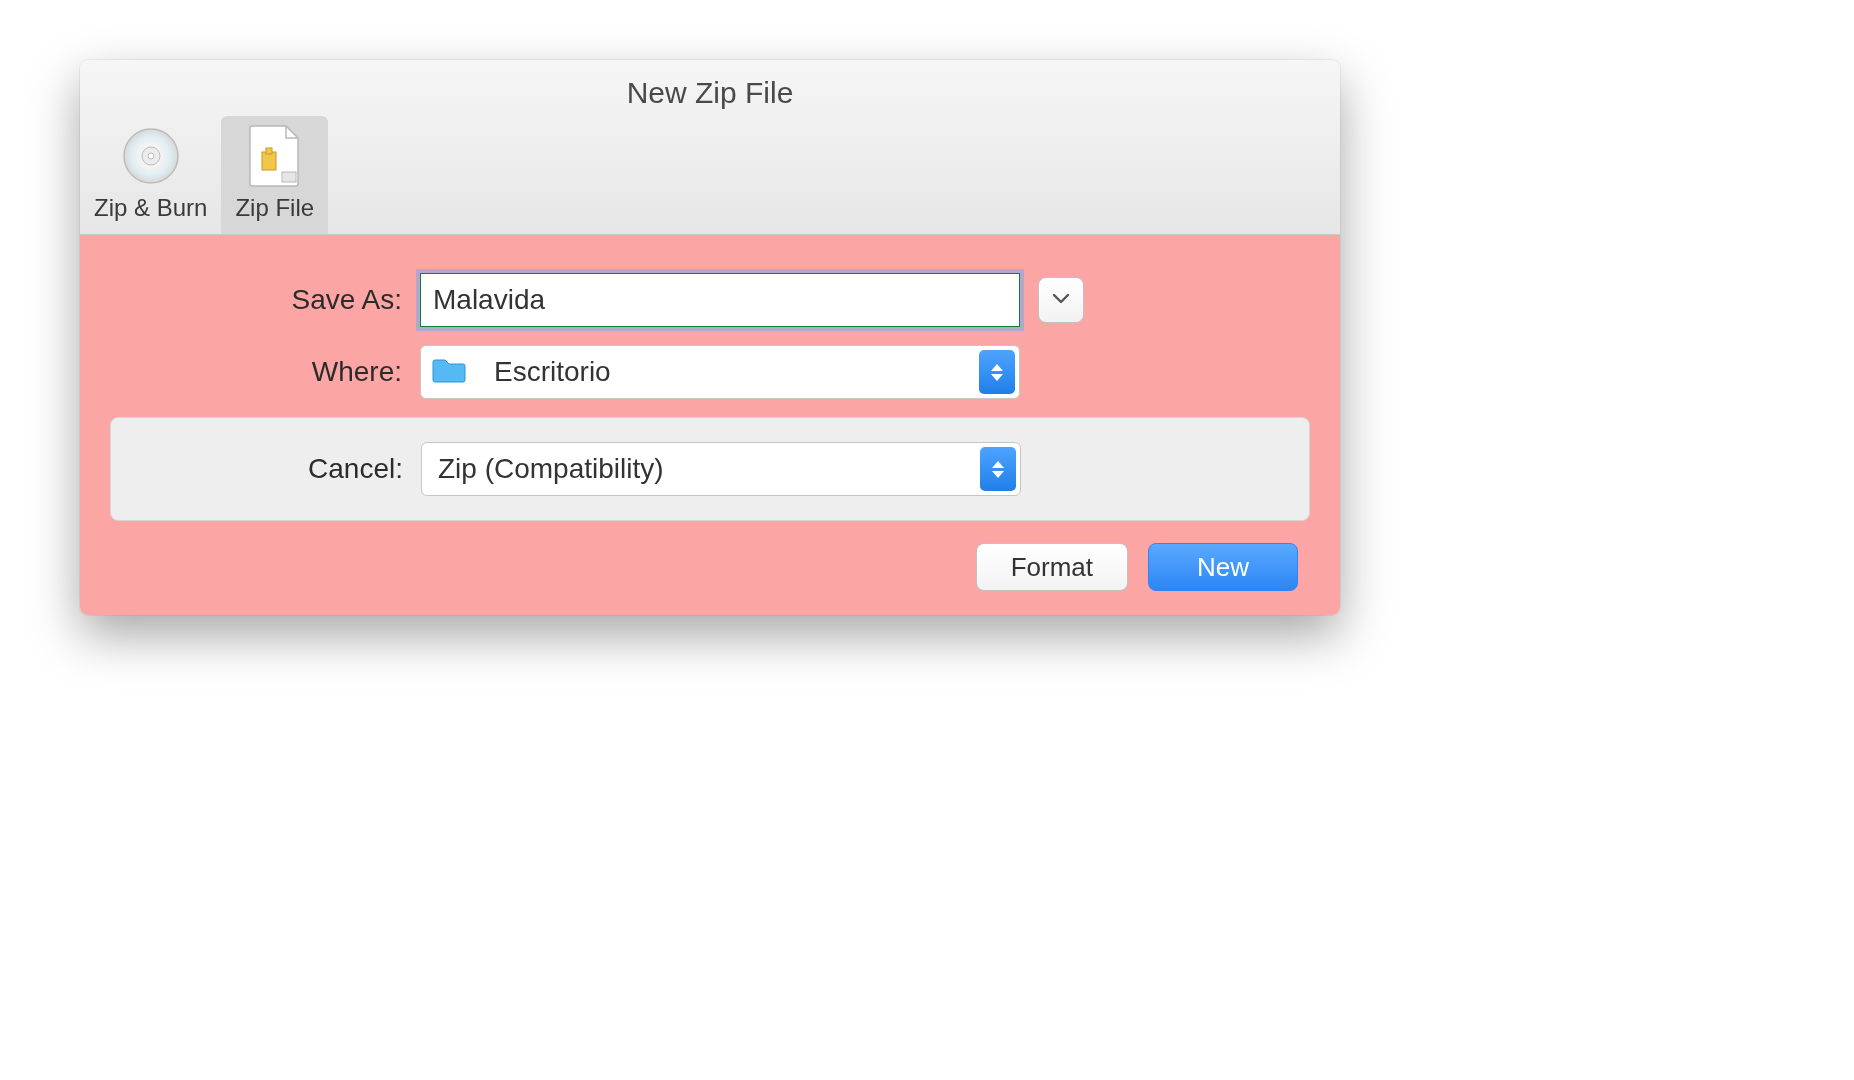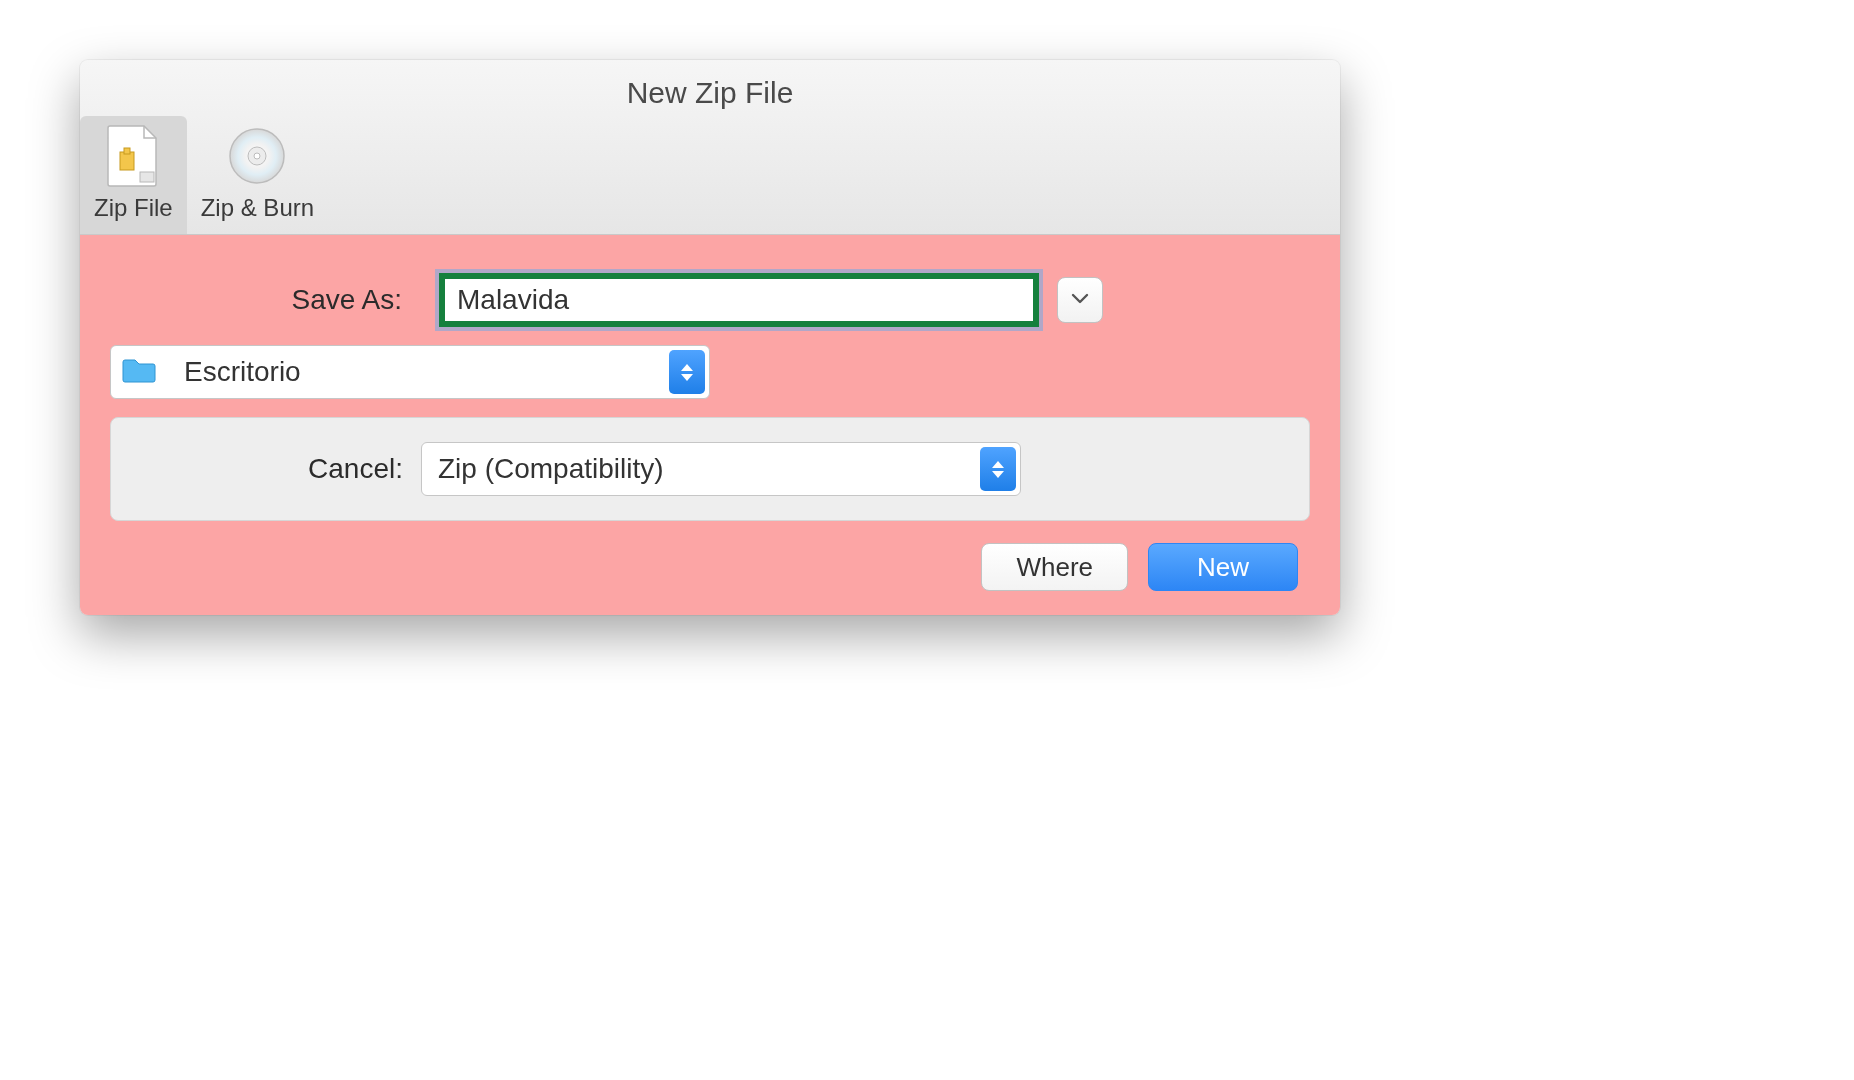--- a/index.html
+++ b/index.html
@@ -78,23 +78,22 @@
     height: 54px;
     font-size: 28px;
     padding: 4px 12px;
     border: 1px solid #c6c6c6;
     background: #ffffff;
     color: #333;
     border-radius: 0;
   }
   .text-input.focused {
     outline: none;
-    border: 6px solid #15803d;
+    border: 1px solid #15803d;
     box-shadow: 0 0 0 4px rgba(115,170,230,0.55);
-    margin-left: 19px;
   }
   .expand-btn {
     width: 46px;
     height: 46px;
     margin-left: 18px;
     border-radius: 8px;
     border: 1px solid #c2c2c2;
     background: linear-gradient(#ffffff,#f2f2f2);
     display: flex;
     align-items: center;
@@ -174,72 +173,73 @@
   }
 </style>
 </head>
 <body>
 
 <div class="window">
 
   <div class="toolbar-area">
     <div class="titlebar">New Zip File</div>
     <div class="tab-row">
-
-      <div class="tab selected">
-        <div class="icon-wrap">
-          <svg class="file-svg" viewBox="0 0 58 64">
-            <path d="M6 2 h34 l12 12 v46 a2 2 0 0 1 -2 2 H6 a2 2 0 0 1 -2 -2 V4 a2 2 0 0 1 2 -2 z" fill="#ffffff" stroke="#b8b8b8" stroke-width="1.5"></path>
-            <path d="M40 2 v12 h12" fill="none" stroke="#b8b8b8" stroke-width="1.5"></path>
-            <rect x="16" y="28" width="14" height="18" fill="#f3c64b" stroke="#c79a1f"></rect>
-            <rect x="20" y="24" width="6" height="6" fill="#f3c64b" stroke="#c79a1f"></rect>
-            <rect x="36" y="48" width="14" height="10" fill="#e6e6e6" stroke="#b8b8b8"></rect>
-          </svg>
-        </div>
-        <div>Zip File</div>
-      </div>
 
       <div class="tab">
         <div class="icon-wrap">
           <svg class="disc-svg" viewBox="0 0 60 60">
             <defs>
               <radialGradient id="dg" cx="50%" cy="50%" r="50%">
                 <stop offset="0%" stop-color="#ffffff"></stop>
                 <stop offset="45%" stop-color="#f2f2f2"></stop>
                 <stop offset="70%" stop-color="#e0eef5"></stop>
                 <stop offset="100%" stop-color="#d8d8d8"></stop>
               </radialGradient>
             </defs>
             <circle cx="30" cy="30" r="27" fill="url(#dg)" stroke="#bcbcbc" stroke-width="1.5"></circle>
             <circle cx="30" cy="30" r="9" fill="#ececec" stroke="#bcbcbc"></circle>
             <circle cx="30" cy="30" r="3" fill="#ffffff" stroke="#bcbcbc"></circle>
           </svg>
         </div>
         <div>Zip &amp; Burn</div>
       </div>
 
+      <div class="tab selected">
+        <div class="icon-wrap">
+          <svg class="file-svg" viewBox="0 0 58 64">
+            <path d="M6 2 h34 l12 12 v46 a2 2 0 0 1 -2 2 H6 a2 2 0 0 1 -2 -2 V4 a2 2 0 0 1 2 -2 z" fill="#ffffff" stroke="#b8b8b8" stroke-width="1.5"></path>
+            <path d="M40 2 v12 h12" fill="none" stroke="#b8b8b8" stroke-width="1.5"></path>
+            <rect x="16" y="28" width="14" height="18" fill="#f3c64b" stroke="#c79a1f"></rect>
+            <rect x="20" y="24" width="6" height="6" fill="#f3c64b" stroke="#c79a1f"></rect>
+            <rect x="36" y="48" width="14" height="10" fill="#e6e6e6" stroke="#b8b8b8"></rect>
+          </svg>
+        </div>
+        <div>Zip File</div>
+      </div>
+
     </div>
   </div>
 
   <div class="body-area">
 
     <div class="form-row">
       <div class="form-label">Save As:</div>
       <input class="text-input focused" type="text" value="Malavida" style="">
       <div class="expand-btn">
         <span>
           <svg width="18" height="12" viewBox="0 0 18 12">
               <path d="M2 2 L9 9 L16 2" fill="none" stroke="#555" stroke-width="2.4" stroke-linecap="round" stroke-linejoin="round"></path>
             </svg>
         </span>
       </div>
     </div>
 
 
     <div class="form-row">
+      <div class="form-label">Where:</div>
       <div class="select">
         <span>
           <svg class="folder-icon" viewBox="0 0 36 28">
             <path d="M2 6 a2 2 0 0 1 2 -2 h10 l4 4 h14 a2 2 0 0 1 2 2 v14 a2 2 0 0 1 -2 2 H4 a2 2 0 0 1 -2 -2 z" fill="#55b9f3" stroke="#2f94d2"></path>
           </svg>
         </span>
         <span class="select-text">Escritorio</span>
         <div class="select-arrows">
           <div class="tri up"></div>
           <div class="tri dn"></div>
@@ -254,18 +254,18 @@
           <span class="select-text" style="padding-left:6px">Zip (Compatibility)</span>
           <div class="select-arrows">
             <div class="tri up"></div>
             <div class="tri dn"></div>
           </div>
         </div>
       </div>
     </div>
 
     <div class="button-row">
-      <div class="btn btn-default">Where</div>
+      <div class="btn btn-default">Format</div>
       <div class="btn btn-primary">New</div>
     </div>
 
   </div>
 </div>
 
 </body></html>

